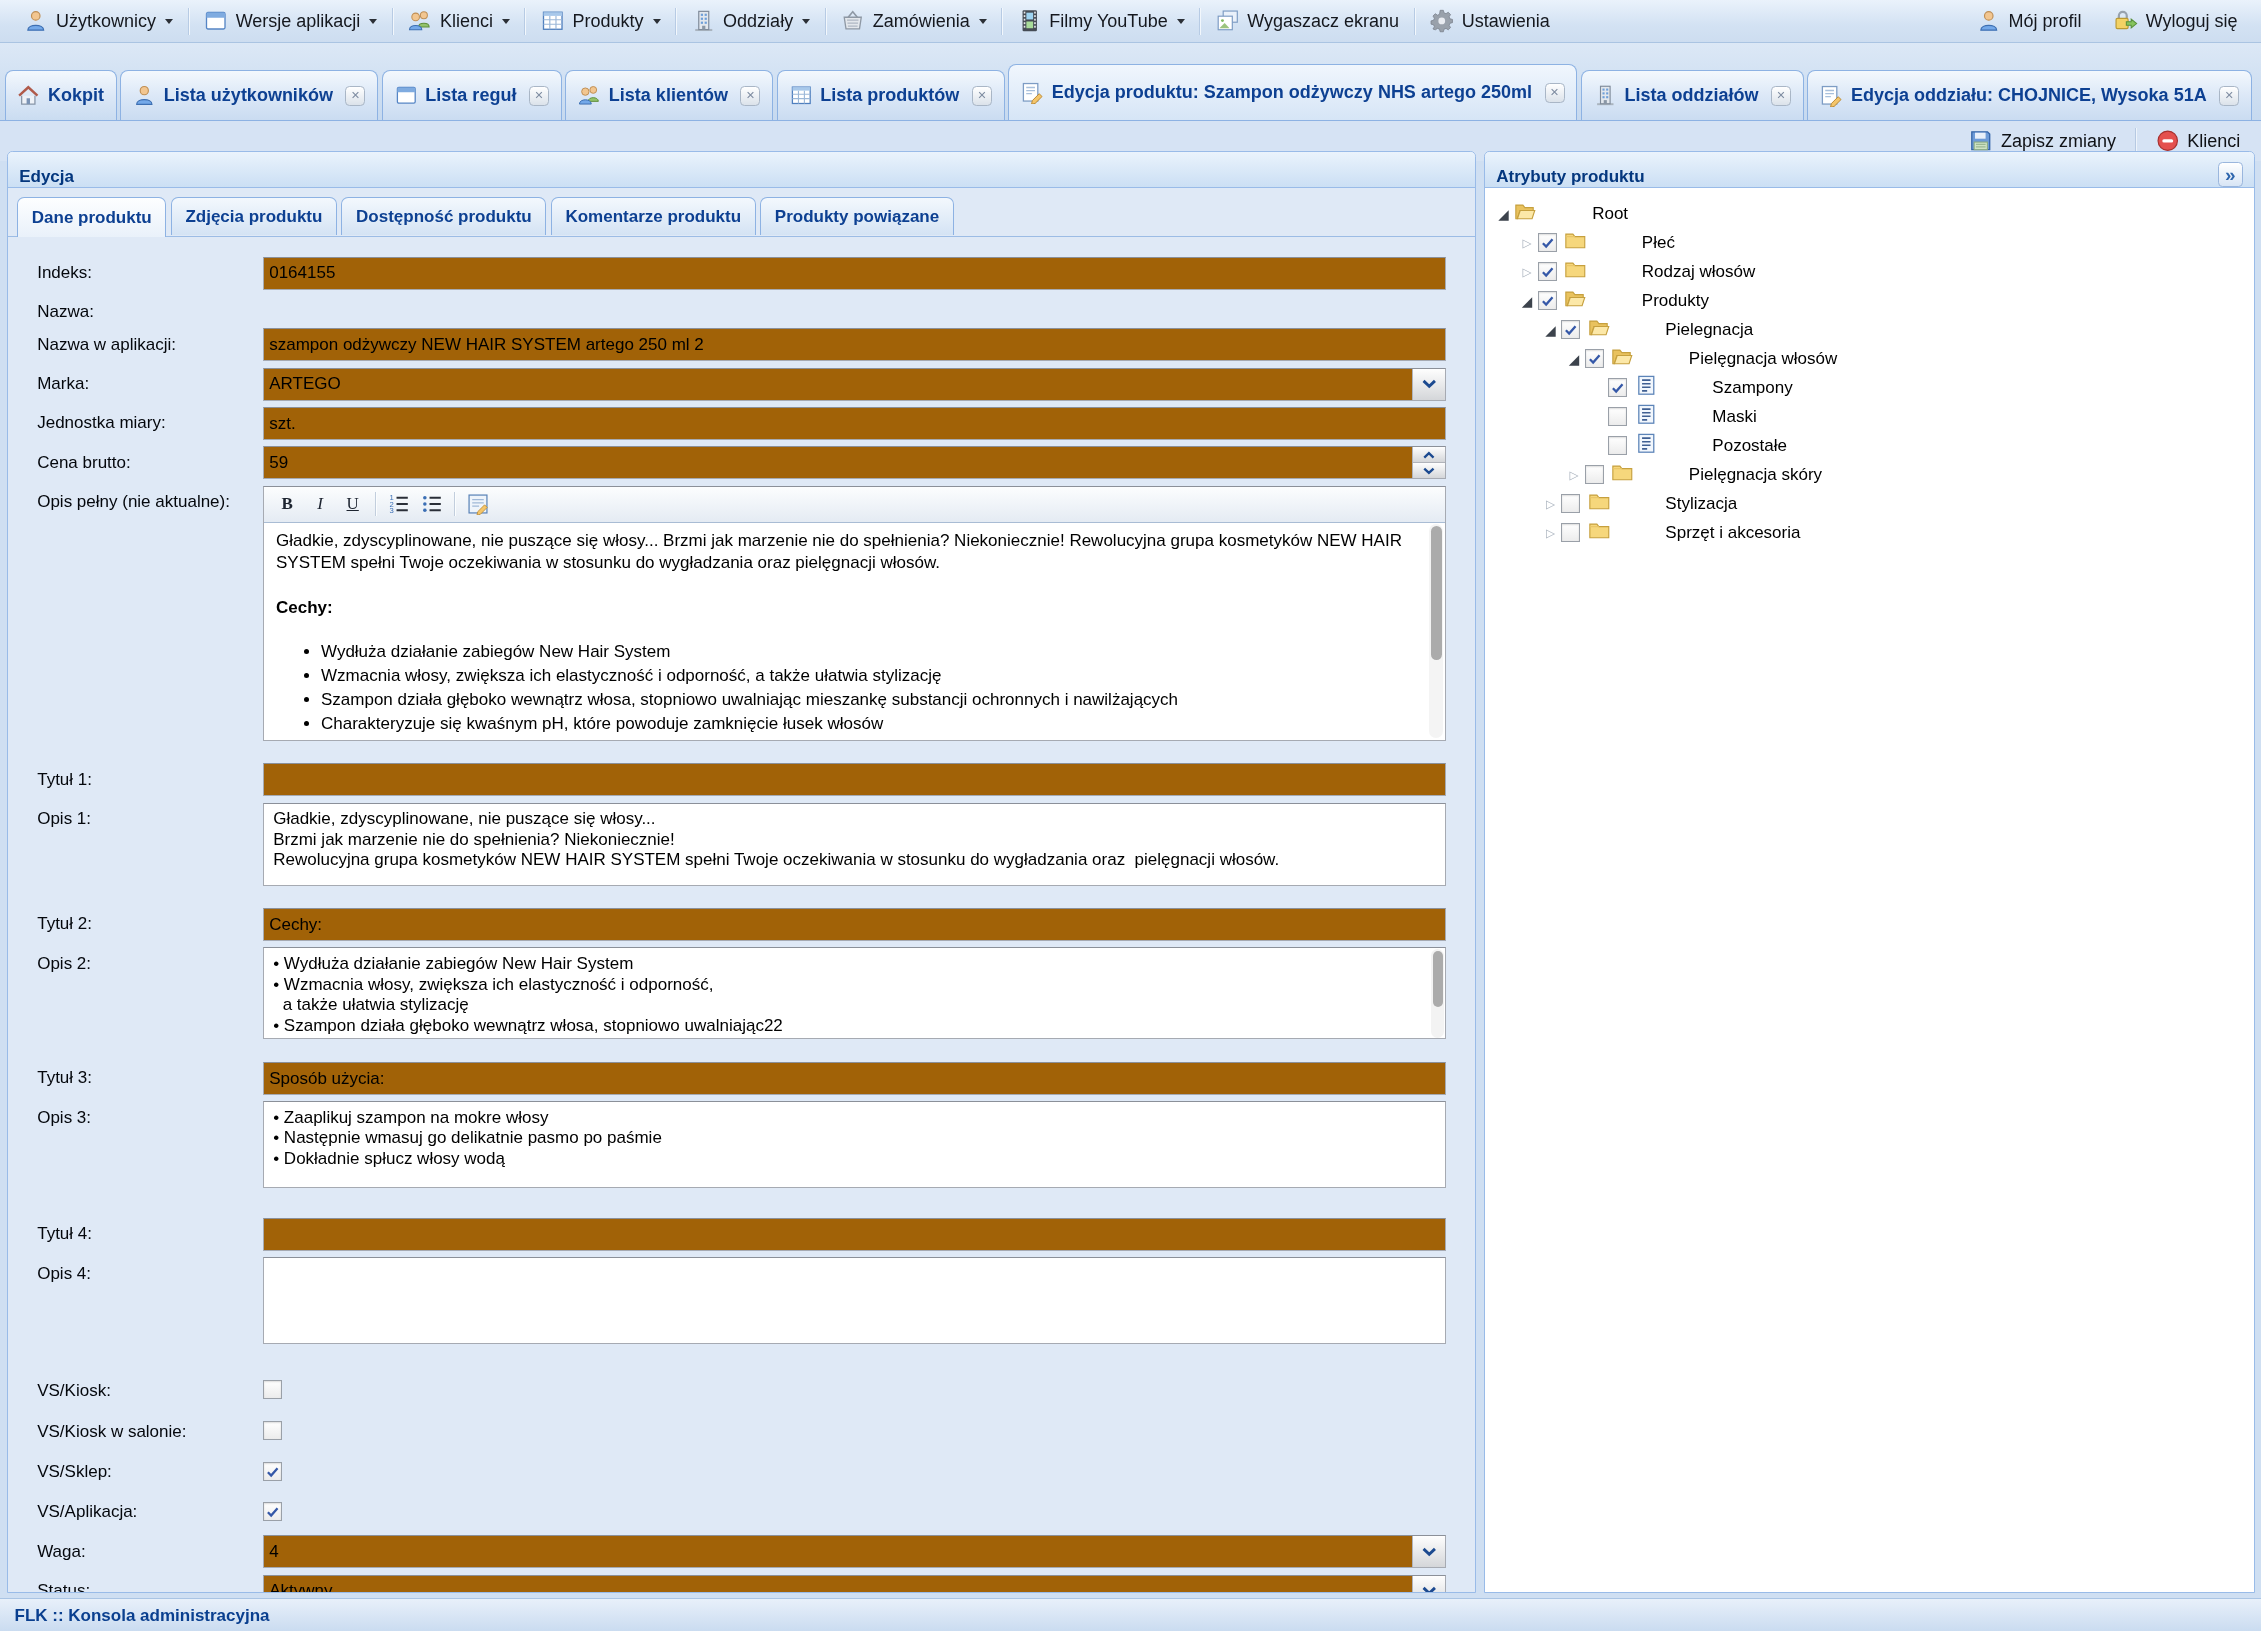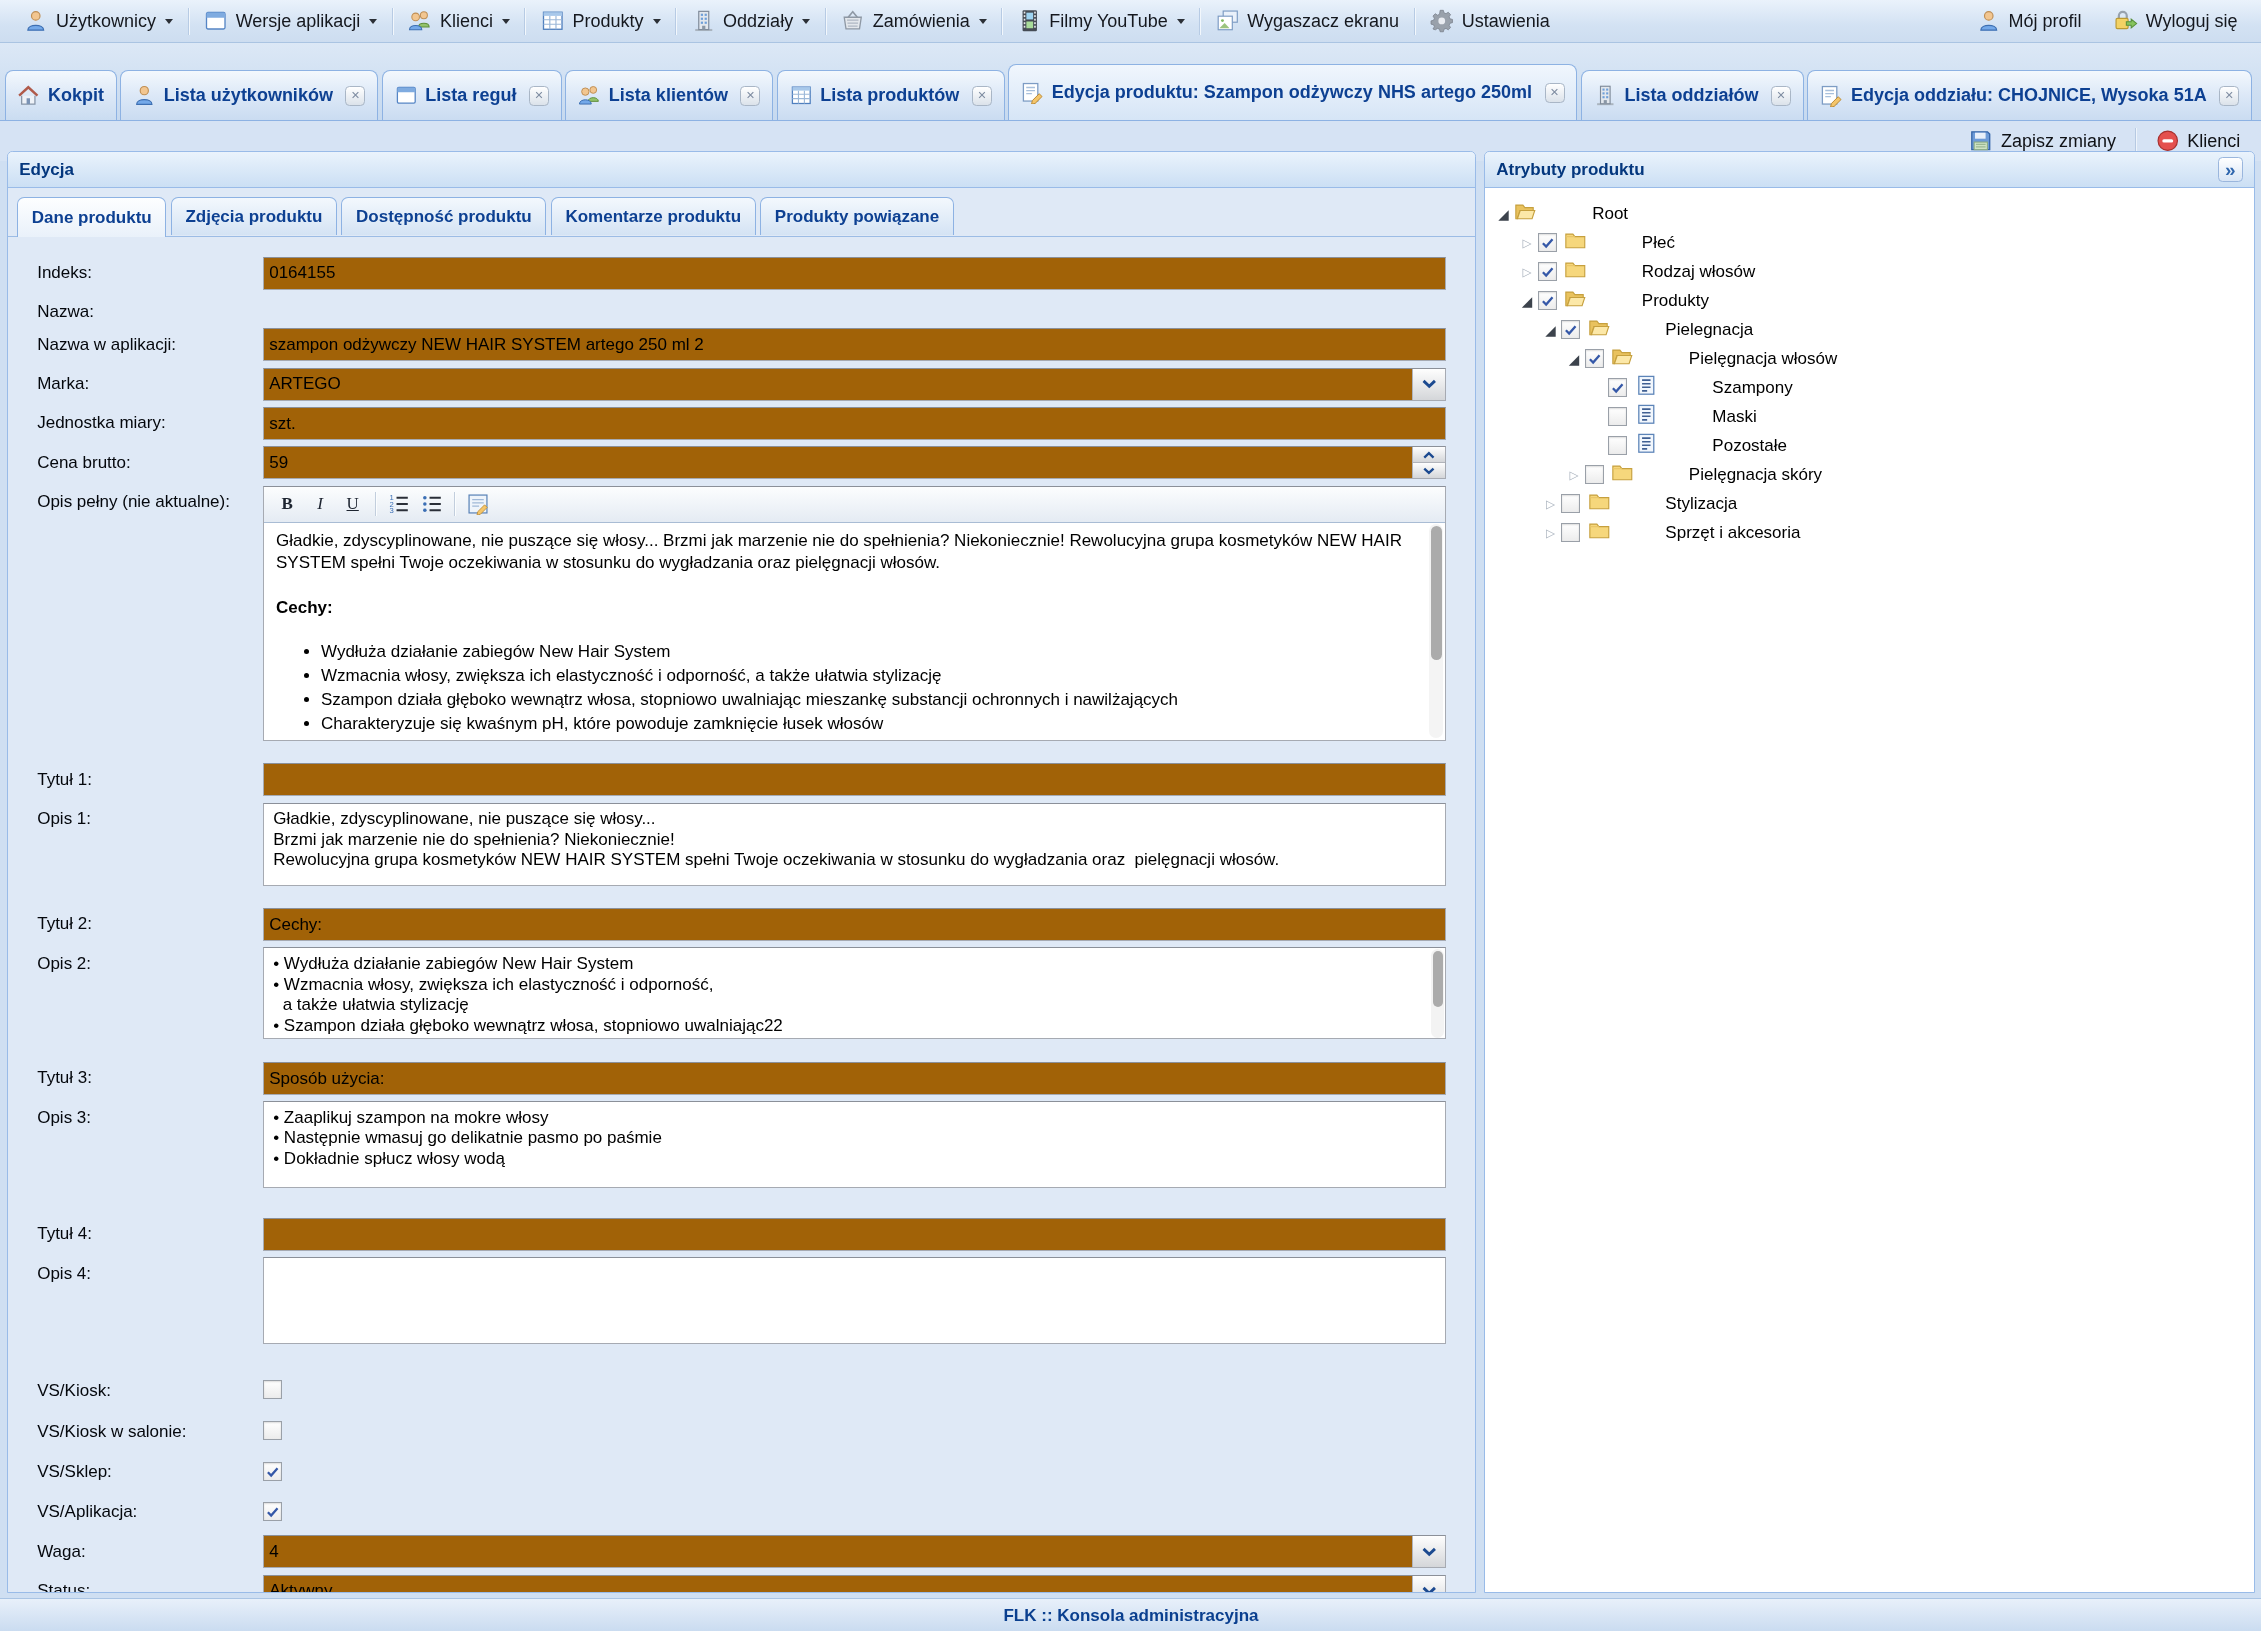--- a/index.html
+++ b/index.html
@@ -53,21 +53,21 @@
   .tbtn { display:flex; align-items:center; gap:8.1px; font-size:18px; color:#0f1115; padding:2.7px 7.2px; border-radius:3.6px; }
   .tbtn .icn svg { width:23.5px; height:23.5px; }
   .tsep { width:0; height:27px; border-left:0.9px solid #b6c9e2; border-right:0.9px solid #eef4fb; margin:0 4.5px; }
 
   
   .main { position:absolute; top:146px; bottom:34px; left:0; right:0; padding:5.4px 7.2px; display:flex; gap:8.1px; }
   .panel { border:0.9px solid #99bbe8; border-radius:5.4px 5.4px 0 0; background:#dfe9f6; display:flex; flex-direction:column; overflow:hidden; }
   .left-panel { flex:0 0 1469px; }
   .right-panel { flex:1; }
   .panel-header {
-    height:36px; flex:0 0 36px; display:flex; align-items:center; padding:0 11px;
+    height:36px; flex:0 0 36px; display:flex; align-items:flex-end; padding:0 11px;
     background:linear-gradient(#eaf3fc, #cbdff4); border-bottom:0.9px solid #99bbe8;
     font-size:17px; font-weight:bold; color:#04377e;
   }
   .ptool {
     margin-left:auto; width:25px; height:25px; border:0.9px solid #9ab6dd; border-radius:4.5px;
     background:linear-gradient(#ffffff, #d8e5f5); color:#2f66ad; font-size:19px; font-weight:bold;
     display:flex; align-items:center; justify-content:center; line-height:1;
   }
   .panel-body { flex:1; overflow:hidden; }
 
@@ -146,21 +146,21 @@
   .texp.expanded { color:#3c434c; font-size:13.6px; }
   .tcbx { margin-right:7.2px; }
   .ticon { width:22.6px; flex:0 0 22.6px; margin-right:8.1px; }
   .ticon svg { width:22.6px; height:22.6px; }
   .tlabel { color:#000;margin-left:47px; }
 
   
   .statusbar {
     position:absolute; bottom:0; left:0; right:0; height:34px;
     background:linear-gradient(#e8f0fa, #c9dbf0); border-top:0.9px solid #a9c4e4;
-    display:flex; align-items:center; justify-content:center; padding:0 14.5px;
+    display:flex; align-items:center; justify-content:flex-start; padding:0 14.5px;
     font-size:17px; font-weight:bold; color:#0a3f8f;
   }
 </style>
 </head>
 <body>
 
 <div class="menubar">
   <div class="menu-item">
     <span class="icn">
         <svg viewBox="0 0 16 16" width="23.5" height="23.5">

